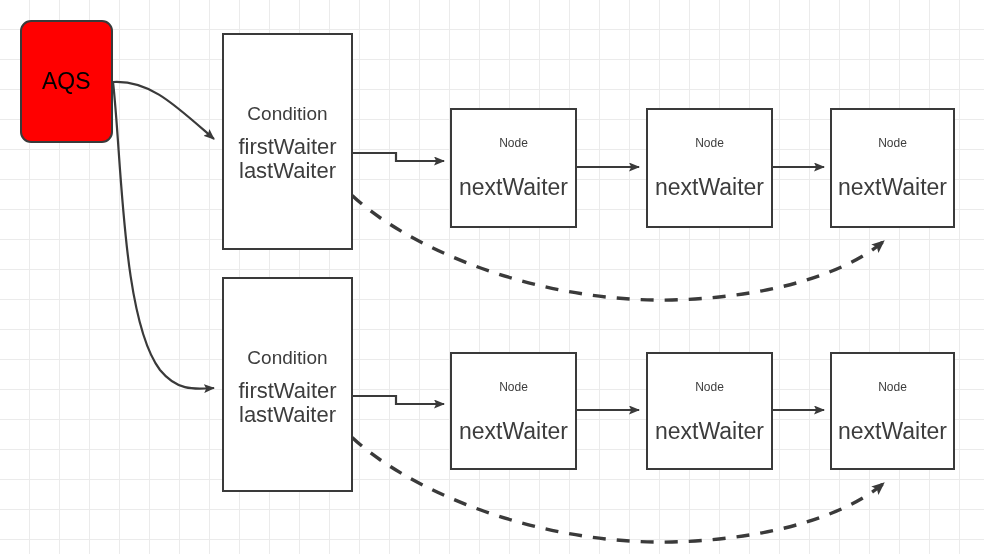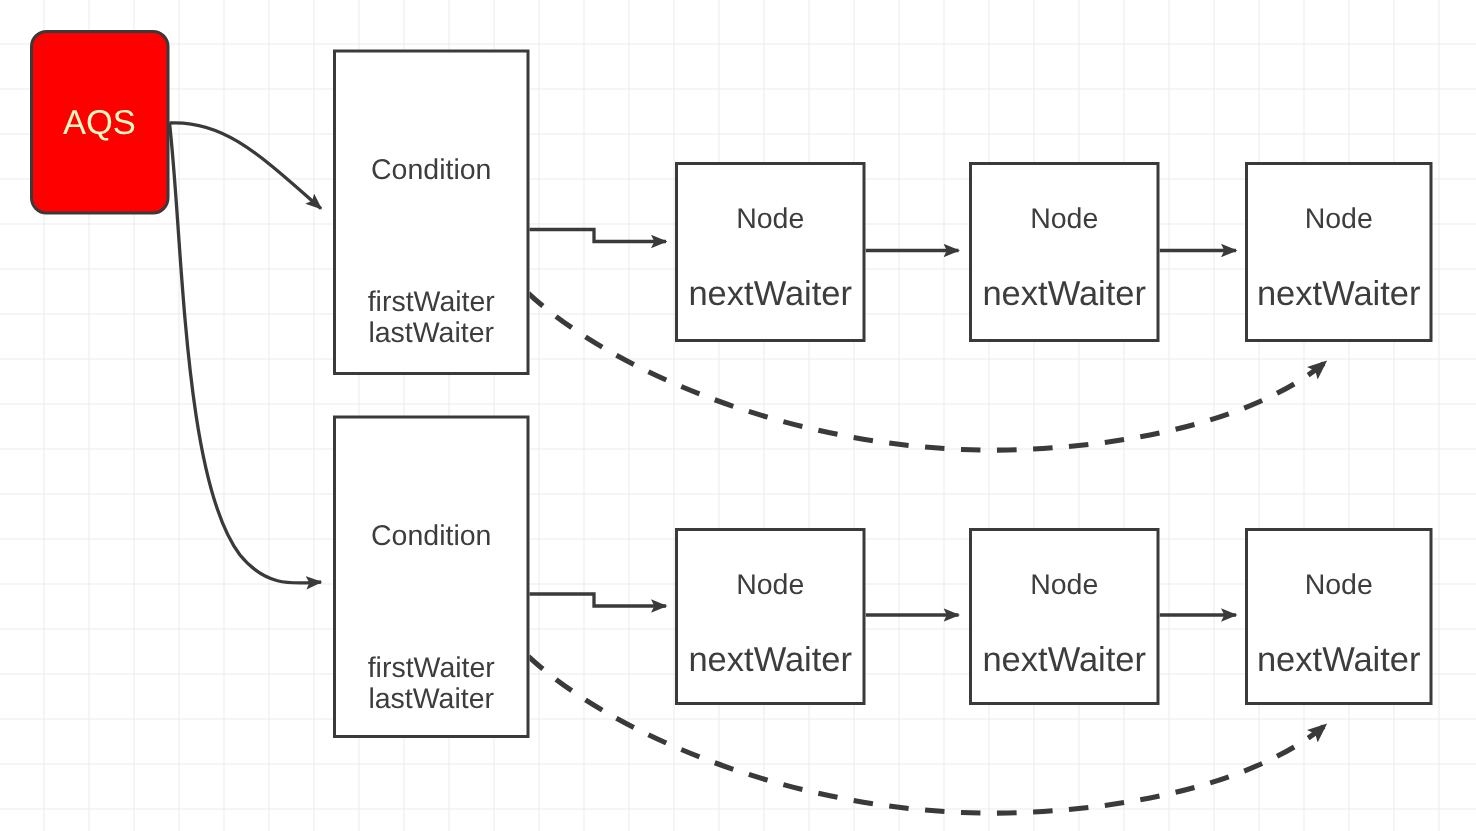--- a/index.html
+++ b/index.html
@@ -40,42 +40,41 @@
   }
   .aqs-box {
     position: absolute;
     box-sizing: border-box;
     background: #ff0000;
     border: 2px solid #3a3a3a;
     border-radius: 11px;
     display: flex;
     align-items: center;
     justify-content: flex-start;
-    color: #fef9c3;
+    color: #000000;
     font-size: 23px;
   }
   .aqs-label {
     padding-left: 20px;
   }
   .cond-box {
     justify-content: flex-start;
-    gap: 46px;
   }
   .cond-title {
     font-size: 19px;
     margin-top: 68px;
   }
   .cond-fields {
-    font-size: 19px;
-    margin-top: 21px;
+    font-size: 22px;
+    margin-top: 10px;
     line-height: 1.08;
     text-align: center;
   }
   .nd-title {
-    font-size: 19px;
+    font-size: 12px;
     margin-top: 26px;
   }
   .nd-field {
     font-size: 23px;
     margin-top: 24px;
   }
 </style>
 </head>
 <body>
 

